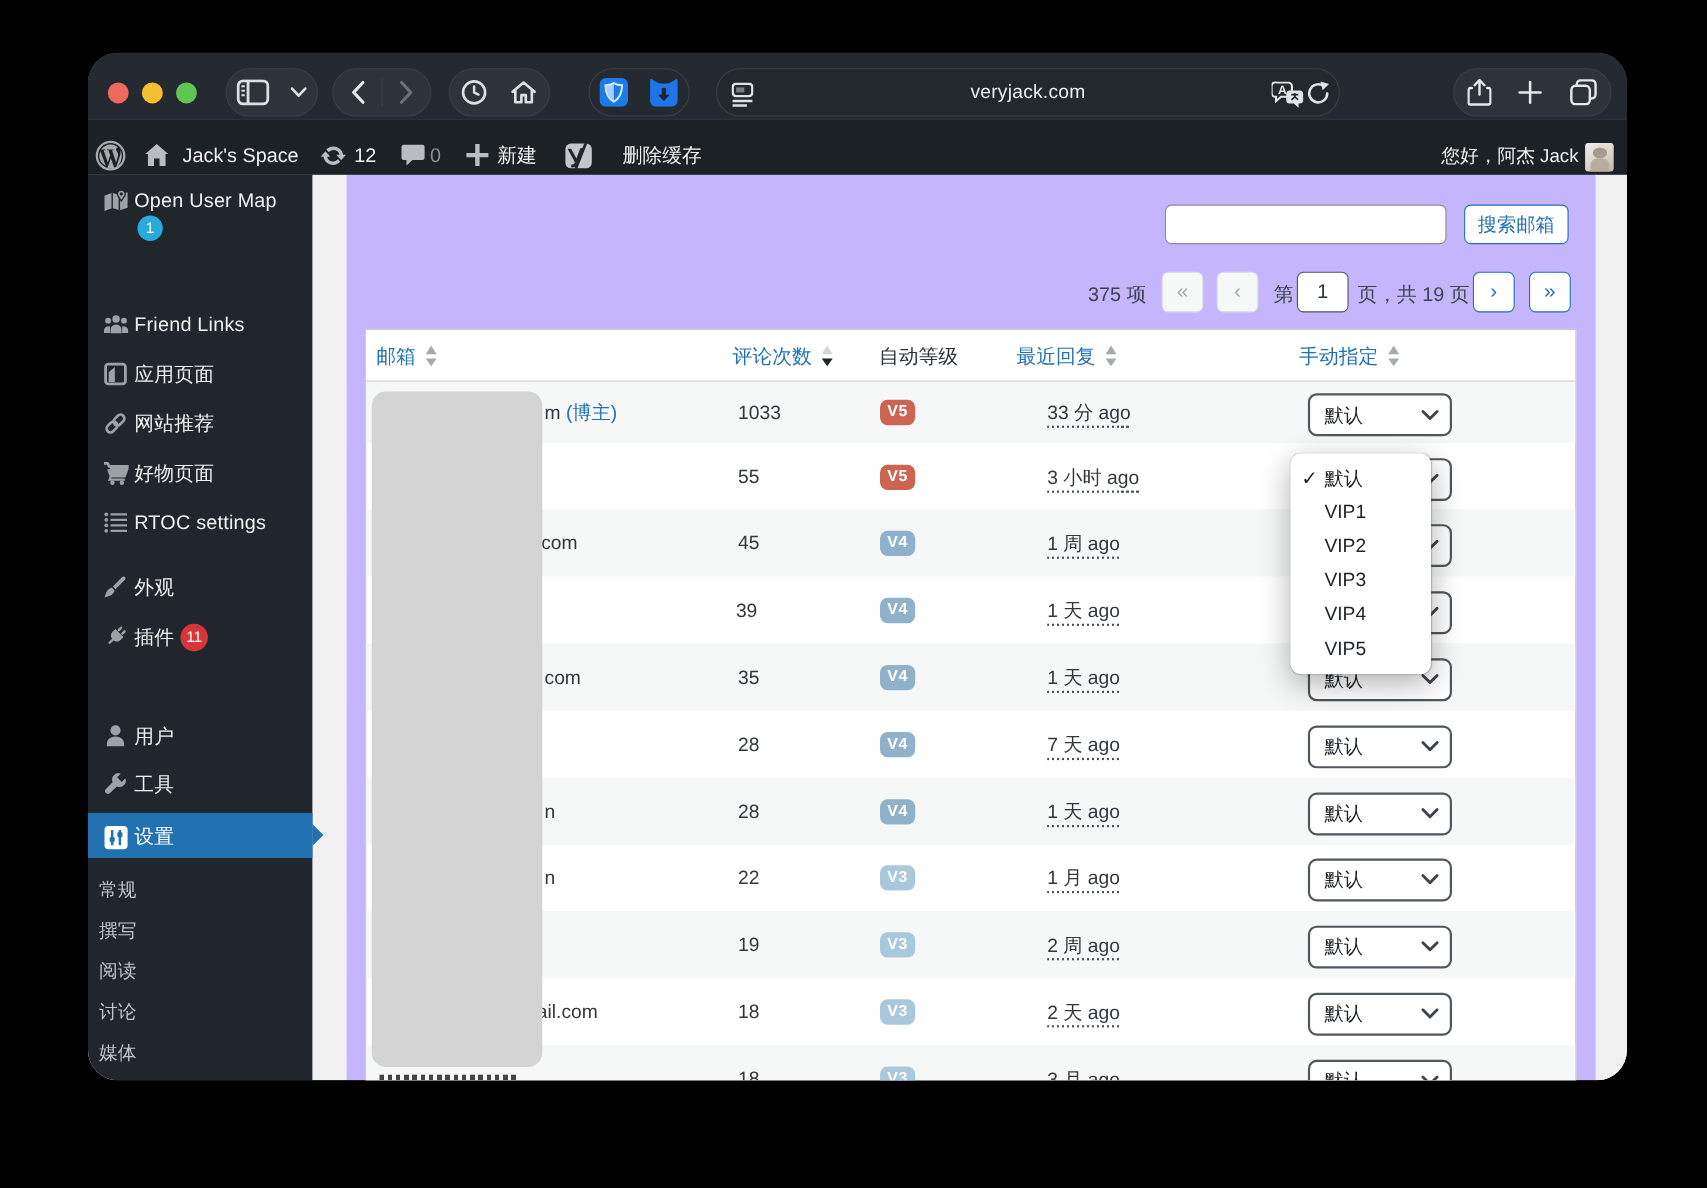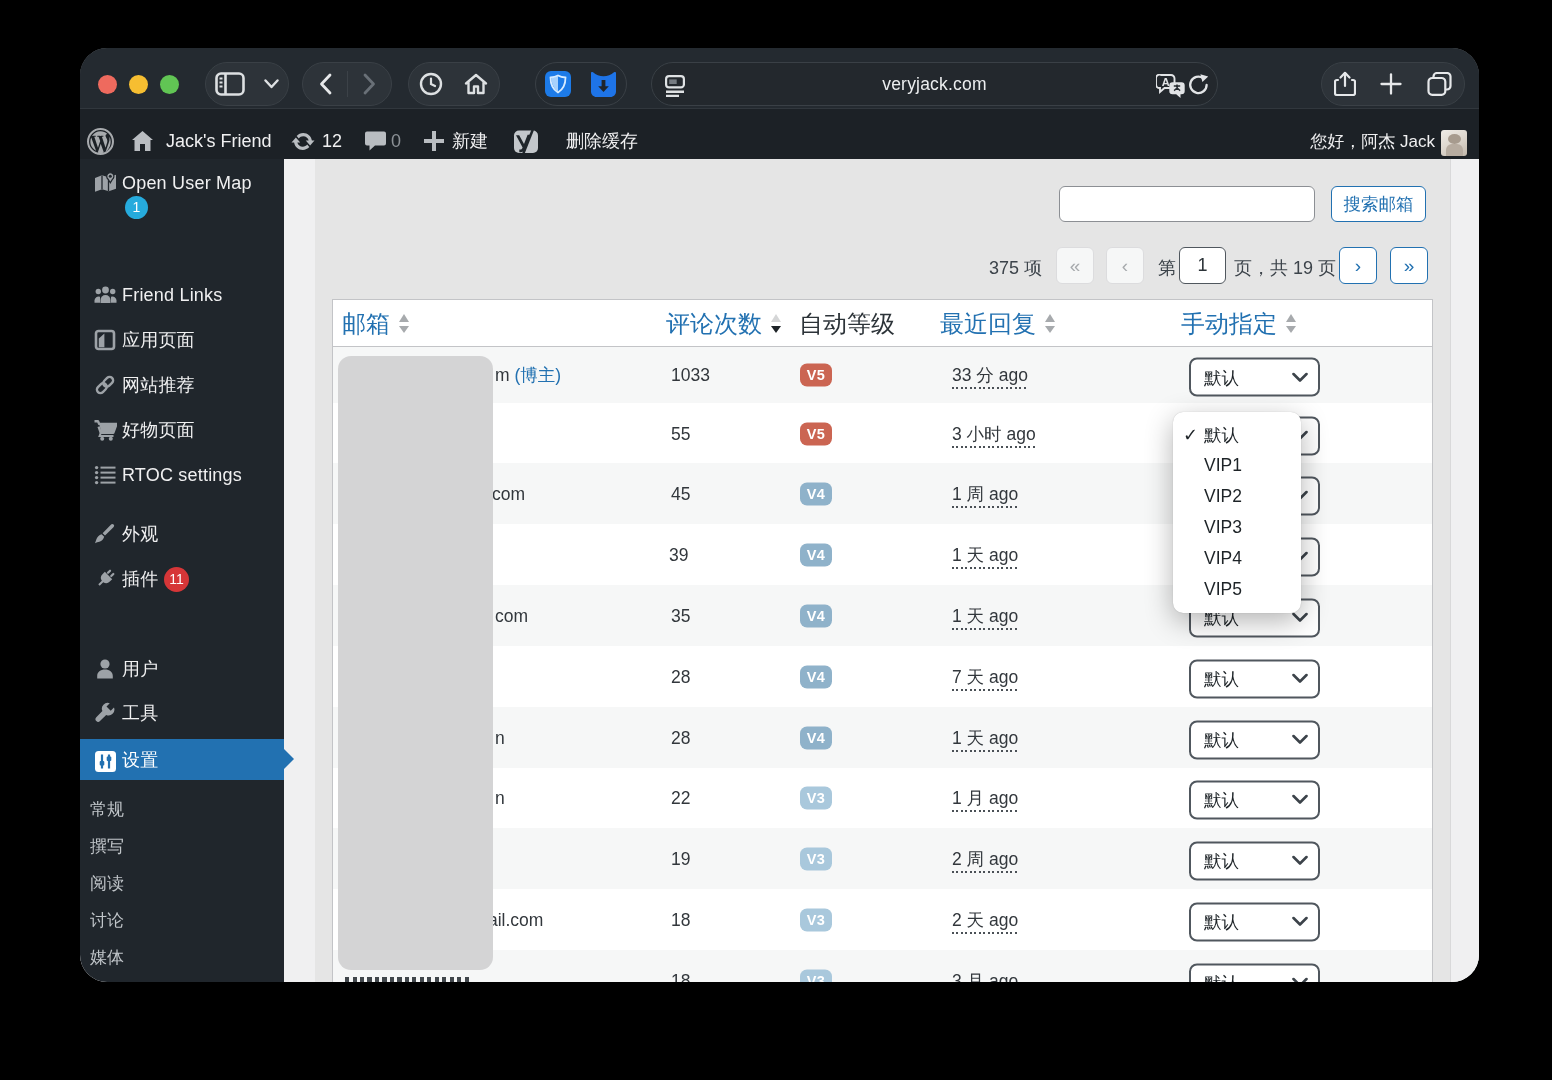--- a/index.html
+++ b/index.html
@@ -15,21 +15,21 @@
  border-radius:22px;display:flex;align-items:center;justify-content:space-around;color:#dde0e2}
 .pill svg{display:block}
 
 #adminbar{position:absolute;left:0;top:61px;width:100%;height:50px;background:#1c2126;
  color:#eef0f1;font-size:18px}
 #adminbar .it{position:absolute;top:13px;height:38px;display:flex;align-items:center;white-space:nowrap}
 
 #page{position:absolute;left:0;top:111px;width:100%;height:823px;background:#fff}
 #sidebar{position:absolute;left:0;top:0;width:204px;height:100%;background:#20262c}
 #gutter{position:absolute;left:204px;top:0;width:31px;height:100%;background:#f0f0f1}
-#content{position:absolute;left:235px;top:0;width:1135px;height:100%;background:#e5e5e5}
+#content{position:absolute;left:235px;top:0;width:1135px;height:100%;background:#c4b5fd}
 #scrollstrip{position:absolute;left:1370px;top:0;width:29px;height:100%;background:#f0f0f1;border-left:1px solid #d9d9da}
 
 .mi{position:absolute;left:0;width:204px;height:44px;color:#f0f0f1;font-size:18px}
 .mi .ic{position:absolute;left:14px;top:11px;width:22px;height:22px;color:#a7aaad}
 .mi .lb{position:absolute;left:42px;top:50%;transform:translateY(-50%);letter-spacing:.2px}
 .mi.cur{background:#2271b1;color:#fff}
 .sub{position:absolute;left:0;width:204px;height:37px;color:#c0c5c9;font-size:17px}
 .sub .lb{position:absolute;left:10px;top:50%;transform:translateY(-50%)}
 
 .input{position:absolute;background:#fff;border:1.5px solid #8c8f94;border-radius:6px}
@@ -44,21 +44,21 @@
 #tbl{position:absolute;left:17px;top:140px;width:1101px;height:695px;border:1px solid #c3c4c7;background:#fff}
 #sidebar{z-index:3}
 #blob{z-index:5}
 #ddmenu{z-index:9}
 .sort{display:inline-block;width:10px;height:21px;margin-left:9px;position:relative}
 .sort:before{content:"";position:absolute;left:0;top:1px;border-left:5px solid transparent;border-right:5px solid transparent;border-bottom:8px solid #a7aaad}
 .sort:after{content:"";position:absolute;left:0;bottom:1px;border-left:5px solid transparent;border-right:5px solid transparent;border-top:7px solid #a7aaad}
 .sort.desc:before{border-bottom-color:#d5d6d7}
 .sort.desc:after{border-top-color:#1d2327}
 .hdr{position:absolute;left:0;top:0;width:100%;height:47px;border-bottom:1px solid #c3c4c7;background:#fff}
-.hc{position:absolute;top:0;height:47px;display:flex;align-items:center;font-size:24px;color:#2271b1;white-space:nowrap}
+.hc{position:absolute;top:0;height:47px;display:flex;align-items:center;font-size:18px;color:#2271b1;white-space:nowrap}
 .row{position:absolute;left:0;width:1099px;height:61px}
 .row.odd{background:#f6f7f7}
 .cell{position:absolute;top:50%;transform:translateY(-50%);font-size:17.5px;color:#32373c;white-space:nowrap}
 .vbadge{position:absolute;top:50%;transform:translateY(-50%);width:32px;height:23px;border-radius:7px;
  color:#fff;font-size:14.5px;font-weight:bold;text-align:center;line-height:23px;letter-spacing:.5px}
 .time{background:repeating-linear-gradient(90deg,#4a5056 0 2px,transparent 2px 4.5px) left bottom/100% 2px no-repeat;padding-bottom:4px}
 .sel{position:absolute;top:calc(50% + 2px);transform:translateY(-50%);left:856px;width:131px;height:39px;background:#fff;
  border:2px solid #50575e;border-radius:8px;color:#1d2327;font-size:17.5px}
 .sel .st{position:absolute;left:13px;top:50%;transform:translateY(-50%)}
 .sel svg{position:absolute;right:10px;top:50%;transform:translateY(-50%)}
@@ -161,21 +161,21 @@
       <svg width="29" height="29" viewBox="0 0 20 20">
           <circle cx="10" cy="10" r="8.6" fill="none" stroke="#a7aaad" stroke-width="1.4"></circle>
           <path d="M3.01 10c0 2.77 1.61 5.16 3.94 6.3L3.61 7.17C3.22 8.04 3.01 9 3.01 10zm11.71-.35c0-.86-.31-1.46-.58-1.92-.35-.58-.68-1.06-.68-1.64 0-.64.49-1.24 1.18-1.24h.09C13.48 3.7 11.82 3.01 10 3.01c-2.44 0-4.59 1.25-5.84 3.15.16.01.32.01.45.01.73 0 1.86-.09 1.86-.09.38-.02.42.53.05.58 0 0-.38.04-.8.07l2.54 7.56 1.53-4.58-1.09-2.98c-.37-.02-.73-.07-.73-.07-.38-.02-.33-.6.04-.58 0 0 1.16.09 1.85.09.73 0 1.86-.09 1.86-.09.38-.02.42.53.05.58 0 0-.38.04-.8.07l2.52 7.5.7-2.32c.3-.97.53-1.66.53-2.26zm-4.57 1.96l-2.09 6.09c.63.18 1.29.29 1.98.29.82 0 1.6-.14 2.33-.39-.02-.03-.04-.06-.05-.1zm6.01-3.97c.03.22.05.46.05.72 0 .71-.13 1.5-.53 2.5l-2.13 6.17C15.62 15.81 17 13.06 17 10c0-1.2-.31-2.33-.84-3.31z" fill="#a7aaad"></path>
         </svg>
     </div>
     <div class="it" style="left:51px">
       <svg width="23" height="22" viewBox="0 0 23 22">
           <path d="M11.5 1 L22 10 H19.5 V21 H14 V14 H9 V21 H3.5 V10 H1 Z" fill="#b9bdc1"></path>
         </svg>
     </div>
-    <div class="it" style="left:86px;color:#f0f0f1">Jack's Friend</div>
+    <div class="it" style="left:86px;color:#f0f0f1">Jack's Space</div>
     <div class="it" style="left:210px">
       <svg width="26" height="25" viewBox="0 0 20 20">
           <path d="M10.2 3.28c3.53 0 6.43 2.61 6.92 6h2.08l-3.5 4-3.5-4h2.32c-.45-1.97-2.21-3.45-4.32-3.45-1.45 0-2.73.71-3.54 1.78L4.93 5.59c1.33-1.4 3.19-2.31 5.27-2.31zm-.4 13.44c-3.52 0-6.43-2.61-6.92-6H.8l3.5-4c1.17 1.33 2.33 2.67 3.5 4H5.48c.45 1.97 2.21 3.45 4.32 3.45 1.45 0 2.73-.71 3.54-1.78l1.73 2.02c-1.33 1.4-3.19 2.31-5.27 2.31z" fill="#b9bdc1"></path>
         </svg>
     </div>
     <div class="it" style="left:242px;color:#f0f0f1">12</div>
     <div class="it" style="left:284px">
       <svg width="23" height="22" viewBox="0 0 23 22">
           <path d="M3 1.5 h17 a2 2 0 0 1 2 2 v10 a2 2 0 0 1 -2 2 h-9 l-5.5 5 v-5 h-2.5 a2 2 0 0 1 -2 -2 v-10 a2 2 0 0 1 2 -2 z" fill="#b9bdc1"></path>
         </svg>
@@ -332,21 +332,21 @@
       <div class="ptx" style="left:843px;top:97px">第</div>
       <div class="input" style="left:864px;top:88px;width:47px;height:37px;border-color:#50575e;text-align:center;font-size:18px;line-height:34px;color:#2c3338">1</div>
       <div class="ptx" style="left:919px;top:97px">页，共 19 页</div>
       <div class="pgbtn act" style="left:1024px">›</div>
       <div class="pgbtn act" style="left:1075px">»</div>
       <div id="tbl">
         <div class="hdr">
           <div class="hc" style="left:9px">邮箱<span class="sort"></span></div>
           <div class="hc" style="left:333px">评论次数<span class="sort desc"></span></div>
           <div class="hc" style="left:466px;color:#2c3338">自动等级</div>
-          <div class="hc" style="left:607px">最近回复<span class="sort"></span></div>
+          <div class="hc" style="left:591px">最近回复<span class="sort"></span></div>
           <div class="hc" style="left:848px">手动指定<span class="sort"></span></div>
         </div>
         <div class="row odd" style="top:47px;height:56px">
           <div class="cell" style="left:162px">m <span style="color:#2271b1">(博主)</span></div>
           <div class="cell" style="left:338px">1033</div>
           <div class="vbadge" style="left:467px;background:#cb6552">V5</div>
           <div class="cell" style="left:619px"><span class="time">33 分 ago</span></div>
           <div class="sel">
               <span class="st">默认</span>
               <svg width="16" height="10" viewBox="0 0 16 10">

